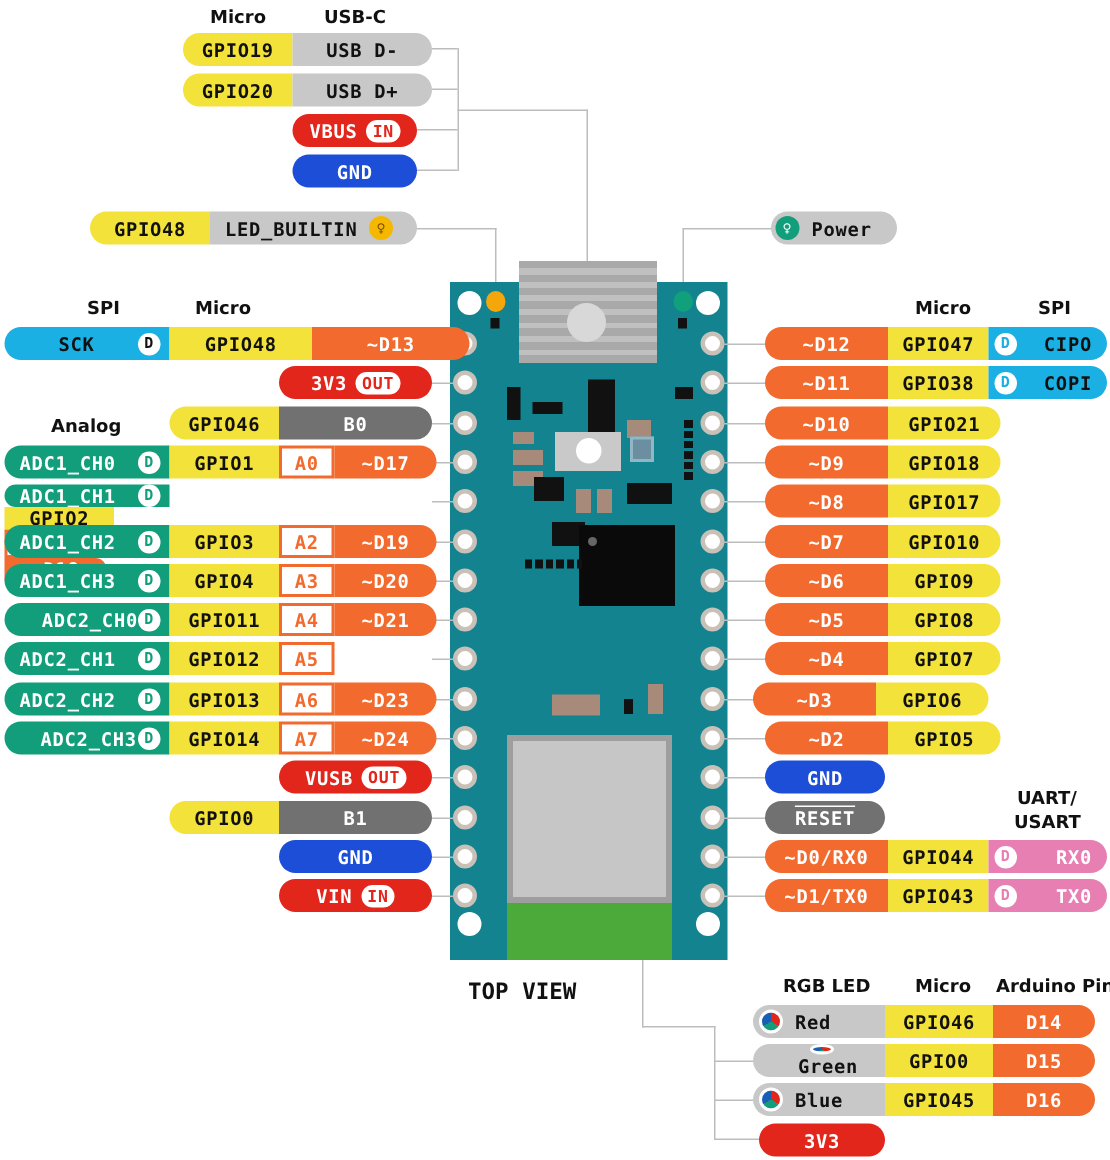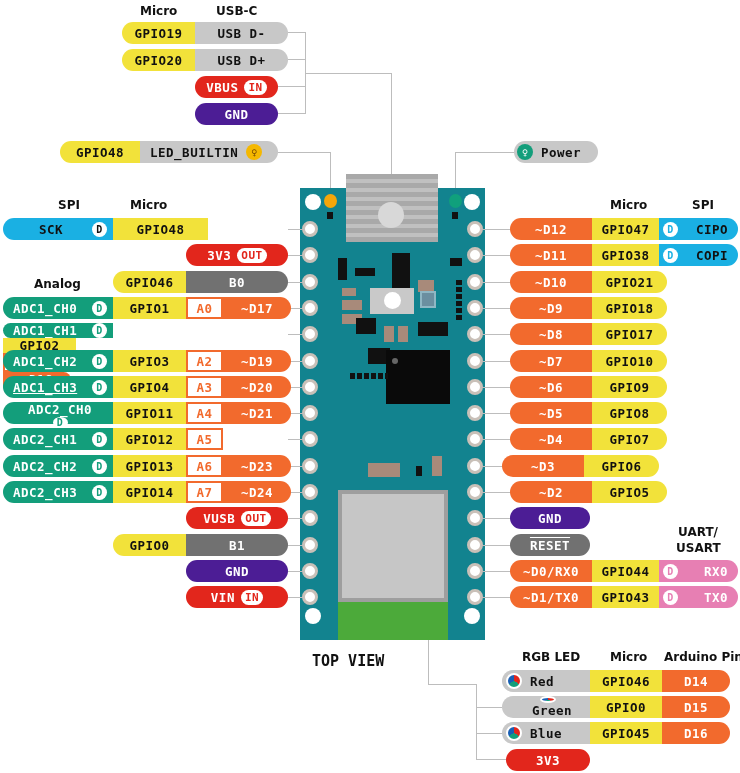--- a/index.html
+++ b/index.html
@@ -6,21 +6,21 @@
   body{width:740px;height:773px;position:relative;overflow:hidden;font-family:"DejaVu Sans Mono","Liberation Mono",monospace;}
   .abs{position:absolute;}
   .hdr{position:absolute;font-family:"DejaVu Sans","Liberation Sans",sans-serif;font-weight:bold;font-size:12px;color:#111;text-align:center;white-space:nowrap;}
   .row{position:absolute;height:22px;display:flex;align-items:stretch;}
   .cell{display:flex;align-items:center;justify-content:center;font-weight:bold;font-size:12.5px;letter-spacing:0.5px;box-sizing:border-box;white-space:nowrap;}
   .yellow{background:#f2e23a;color:#111;}
   .grey{background:#c8c8c8;color:#111;}
   .dgrey{background:#717171;color:#fff;}
   .orange{background:#f26a2d;color:#fff;}
   .red{background:#e2261c;color:#fff;}
-  .black{background:#4c1d95;color:#fff;}
+  .black{background:#1d4ed8;color:#fff;}
   .teal{background:#139e7b;color:#fff;}
   .blue{background:#1ab0e3;color:#111;}
   .pink{background:#e77fb3;color:#fff;}
   .lft{border-radius:11px 0 0 11px;}
   .rgt{border-radius:0 11px 11px 0;}
   .pill{border-radius:11px;}
   .badgeD{display:inline-flex;width:15px;height:15px;border-radius:50%;background:#fff;align-items:center;justify-content:center;font-size:10px;font-weight:bold;}
   .tag{display:inline-flex;height:15px;padding:0 4px;border-radius:8px;background:#fff;color:#e2261c;align-items:center;justify-content:center;font-size:11px;font-weight:bold;margin-left:6px;}
   .analogbox{background:#fff;color:#f26a2d;border:2px solid #f26a2d;}
   .line{position:absolute;background:#bdbdbd;}
@@ -212,20 +212,21 @@
 <div class="hdr" style="left:692px;top:198px;">SPI</div>
 <div class="hdr" style="left:676px;top:524px;width:44px;white-space:normal;line-height:16px;">UART/ USART</div>
 
 <div id="left-rows">
     <div class="row" style="left:3px;top:218px;">
       <div class="cell blue lft" style="width:110px;justify-content:space-between;padding:0 6px 0 36px;color:#111;">
         <span>SCK</span>
         <span class="badgeD">D</span>
       </div>
       <div class="cell yellow" style="width:95px;">GPIO48</div>
+      <div class="cell orange rgt" style="width:105px;">~D13</div>
     </div>
     <div class="row" style="left:186px;top:244px;">
       <div class="cell red pill" style="width:102px;">
         <span>3V3</span>
         <span class="tag">OUT</span>
       </div>
     </div>
     <div class="row" style="left:113px;top:271px;">
       <div class="cell yellow lft" style="width:73px;">GPIO46</div>
       <div class="cell dgrey rgt" style="width:102px;">B0</div>
@@ -251,30 +252,30 @@
     <div class="row" style="left:3px;top:350px;">
       <div class="cell teal lft" style="width:110px;justify-content:space-between;padding:0 6px 0 10px;">
         <span>ADC1_CH2</span>
         <span class="badgeD" style="color: rgb(19, 158, 123);">D</span>
       </div>
       <div class="cell yellow" style="width:73px;">GPIO3</div>
       <div class="cell analogbox" style="width:37px;">A2</div>
       <div class="cell orange rgt" style="width:68px;">~D19</div>
     </div>
     <div class="row" style="left:3px;top:376px;">
-      <div class="cell teal lft" style="width:110px;justify-content:space-between;padding:0 6px 0 10px;text-decoration:underline;">
+      <div class="cell teal lft" style="width:110px;justify-content:space-between;padding:0 6px 0 10px;">
         <span>ADC1_CH3</span>
         <span class="badgeD" style="color: rgb(19, 158, 123);">D</span>
       </div>
       <div class="cell yellow" style="width:73px;">GPIO4</div>
       <div class="cell analogbox" style="width:37px;">A3</div>
       <div class="cell orange rgt" style="width:68px;">~D20</div>
     </div>
     <div class="row" style="left:3px;top:402px;">
-      <div class="cell teal lft" style="width:110px;justify-content:space-between;padding:0 6px 0 10px;flex-direction:column;">
+      <div class="cell teal lft" style="width:110px;justify-content:flex-end;padding:0 6px 0 10px;">
         <span>ADC2_CH0</span>
         <span class="badgeD" style="color: rgb(19, 158, 123);">D</span>
       </div>
       <div class="cell yellow" style="width:73px;">GPIO11</div>
       <div class="cell analogbox" style="width:37px;text-align:right;">A4</div>
       <div class="cell orange rgt" style="width:68px;">~D21</div>
     </div>
     <div class="row" style="left:3px;top:428px;">
       <div class="cell teal lft" style="width:110px;justify-content:space-between;padding:0 6px 0 10px;">
         <span>ADC2_CH1</span>
@@ -287,21 +288,21 @@
     <div class="row" style="left:3px;top:455px;">
       <div class="cell teal lft" style="width:110px;justify-content:space-between;padding:0 6px 0 10px;">
         <span>ADC2_CH2</span>
         <span class="badgeD" style="color: rgb(19, 158, 123);">D</span>
       </div>
       <div class="cell yellow" style="width:73px;">GPIO13</div>
       <div class="cell analogbox" style="width:37px;">A6</div>
       <div class="cell orange rgt" style="width:68px;">~D23</div>
     </div>
     <div class="row" style="left:3px;top:481px;">
-      <div class="cell teal lft" style="width:110px;justify-content:space-between;padding:0 6px 0 10px;">
+      <div class="cell teal lft" style="width:110px;justify-content:space-between;padding:0 6px 0 24px;">
         <span>ADC2_CH3</span>
         <span class="badgeD" style="color: rgb(19, 158, 123);">D</span>
       </div>
       <div class="cell yellow" style="width:73px;">GPIO14</div>
       <div class="cell analogbox" style="width:37px;">A7</div>
       <div class="cell orange rgt" style="width:68px;">~D24</div>
     </div>
     <div class="row" style="left:186px;top:507px;">
       <div class="cell red pill" style="width:102px;">
         <span>VUSB</span>

